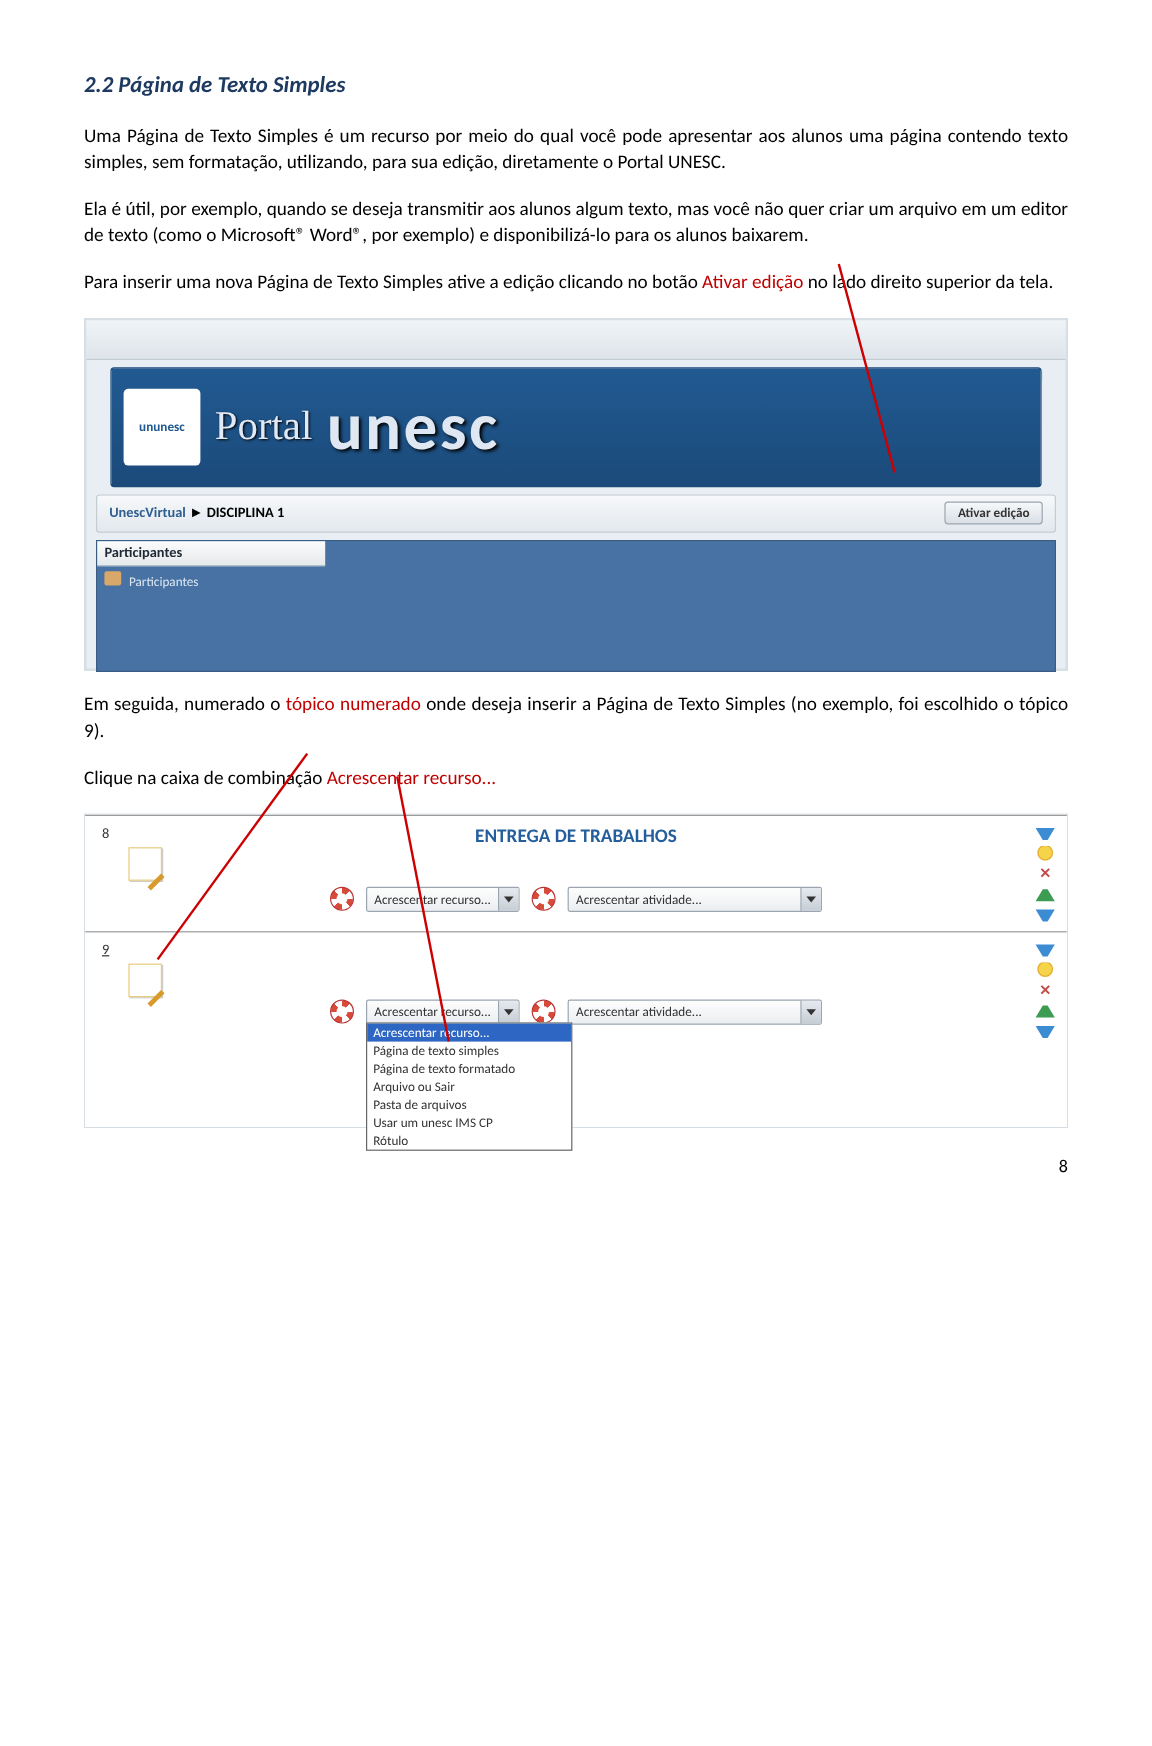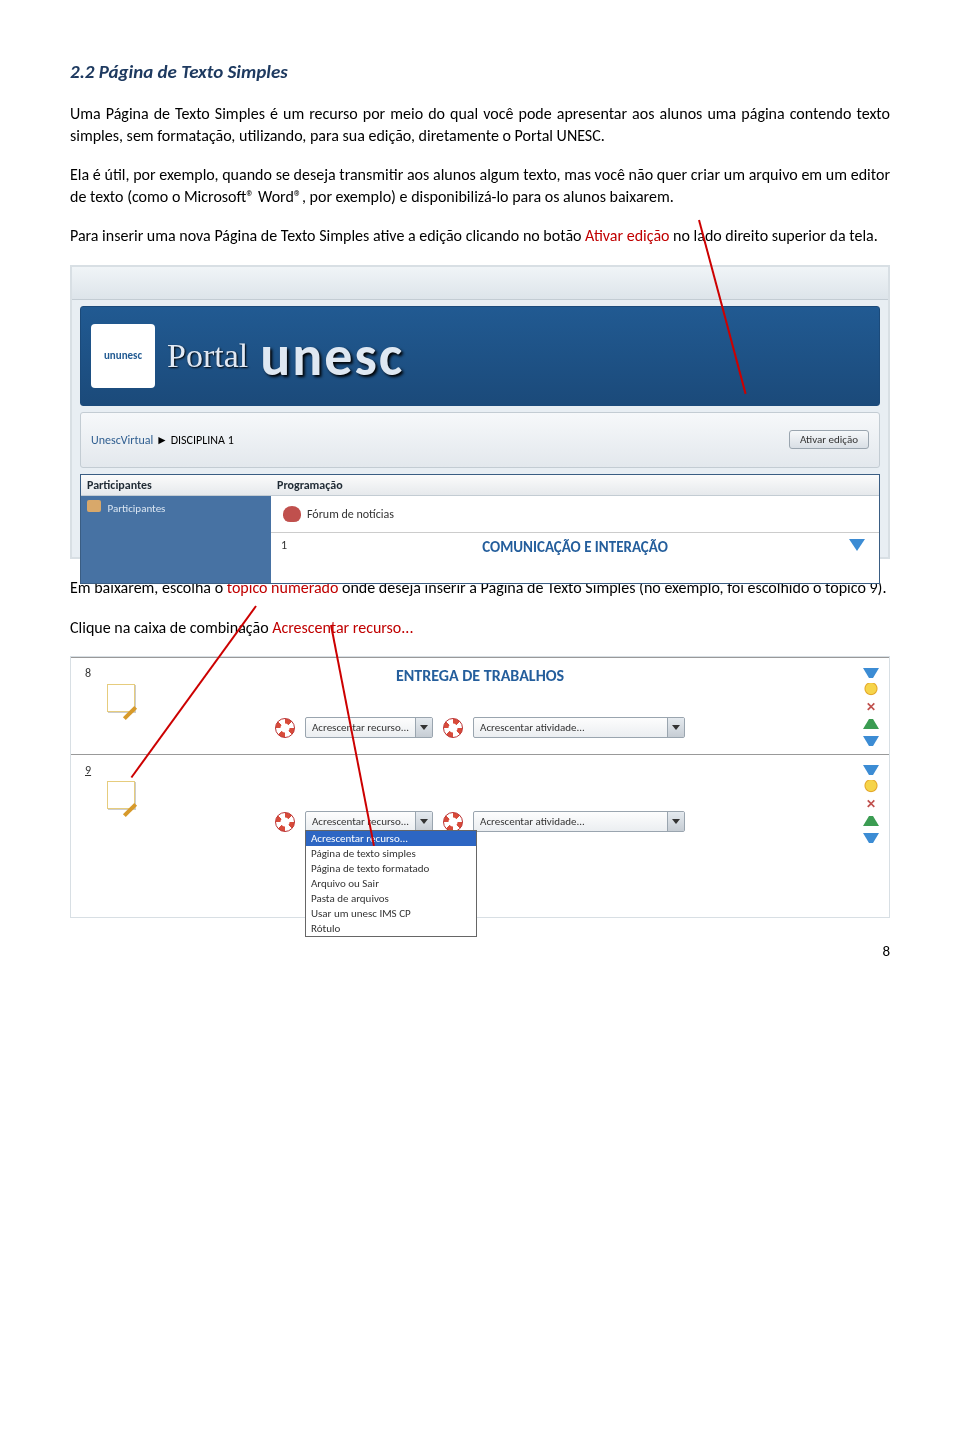--- a/index.html
+++ b/index.html
@@ -31,21 +31,21 @@
     margin-bottom: 18px;
   }
   .portal-top {
     background: linear-gradient(#f0f4f7,#dde4ea);
     height: 32px;
     border-bottom: 1px solid #c3ccd3;
   }
   .banner {
     height: 98px;
     background: linear-gradient(#215a92,#1b4a7a);
-    margin: 6px 8px;
+    margin: 6px 20px;
     border: 1px solid #1b4a7a;
     border-radius: 3px;
     display: flex;
     align-items: center;
     color: #fff;
     position: relative;
     overflow: hidden;
   }
   .banner .logo-box {
     width: 64px; height: 64px; background: #fff; border-radius: 4px;
@@ -67,31 +67,31 @@
   }
   .user-bar {
     position: absolute; top: 40px; right: 18px;
     color: #cfe0f3; font-size: 11px;
   }
   .bc-row {
     background: linear-gradient(#f6f8fa,#e3e8ed);
     border: 1px solid #c3ccd3; border-radius: 3px;
     margin: 0 8px; height: 30px;
     display: flex; align-items: center; justify-content: space-between;
-    padding: 12px 10px; font-size: 12px;
+    padding: 0 10px; font-size: 12px; font-weight: bold;
   }
   .bc-row a { color: #2f5e90; }
   .ativar-btn {
     background: linear-gradient(#f6f8fa,#d9dfe5);
     border: 1px solid #9aa5af; border-radius: 3px;
     padding: 2px 10px; font-size: 11px;
     color: #333;
   }
   .panel-row {
-    display: flex; gap: 0;
+    display: flex; gap: 12px;
     margin: 6px 8px 0 8px;
     background: #4772a3;
     border: 1px solid #3a5d83;
     height: 108px;
   }
   .side-col { width: 190px; display: flex; flex-direction: column; }
   .panel {
     background: #4772a3; color: #fff; font-size: 11px;
   }
   .panel .phead {
@@ -267,39 +267,27 @@
   <div class="panel-row">
     <div class="side-col">
       <div class="panel">
         <div class="phead">Participantes</div>
         <div class="pbody">
           <span class="icon-people"></span>
           <span>Participantes</span>
         </div>
       </div>
     </div>
-    <div class="main-col">
-      <div class="phead">Programação</div>
-      <div class="forum-row">
-        <span class="two-icon"></span>
-        <span>Fórum de notícias</span>
-      </div>
-      <div class="topic-head">
-        <span class="topic-num">1</span>
-        <span>COMUNICAÇÃO E INTERAÇÃO</span>
-        <span class="arrow-down-blue" style="position:absolute;right:10px;top:6px"></span>
-      </div>
-    </div>
   </div>
 
   <div class="red-line-diag" style="left:627px; top:-48px; width:180px; transform:rotate(75deg);"></div>
 </div>
 
 <p style="text-align:justify">
-  <span>Em baixarem, escolha o </span><span class="red">tópico numerado</span><span> onde deseja inserir a Página de Texto Simples (no exemplo, foi escolhido o tópico 9).</span>
+  <span>Em seguida, numerado o </span><span class="red">tópico numerado</span><span> onde deseja inserir a Página de Texto Simples (no exemplo, foi escolhido o tópico 9).</span>
 </p>
 
 <p>
   <span>Clique na caixa de combinação </span><span class="red">Acrescentar recurso...</span>
 </p>
 
 <div class="shot2">
 
   <div class="topic-block">
     <span class="num">8</span>

